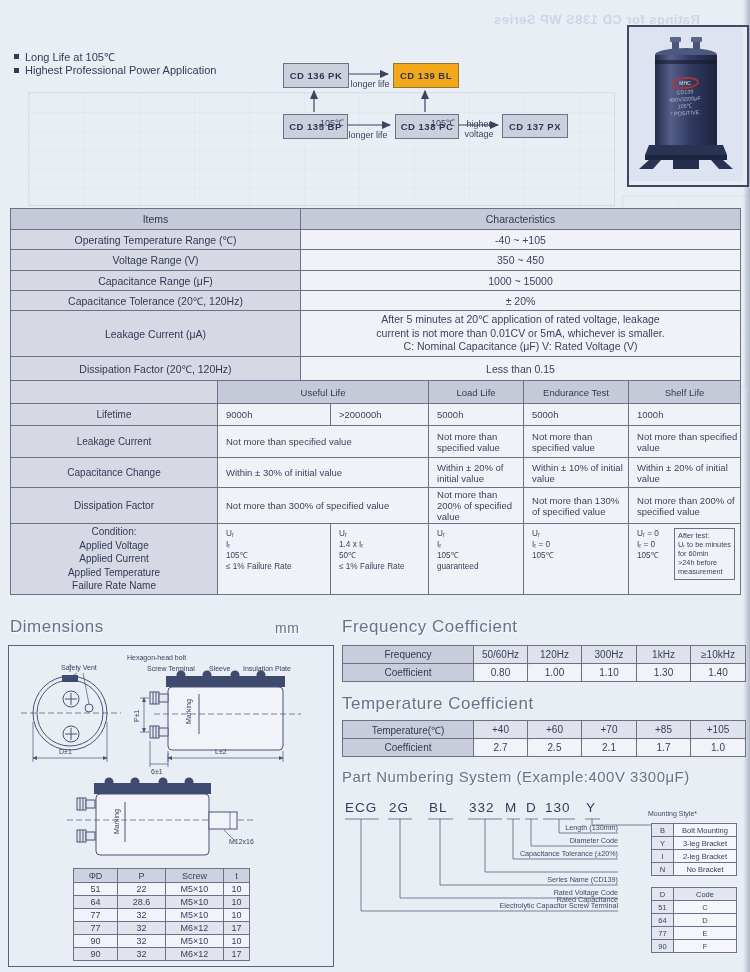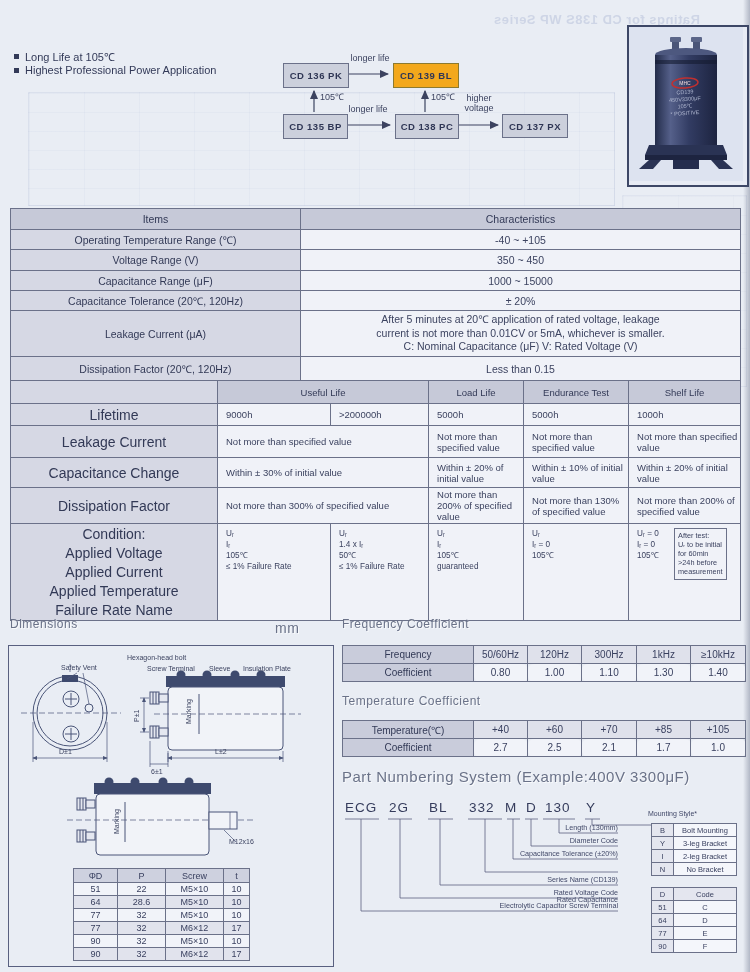--- a/index.html
+++ b/index.html
@@ -15,42 +15,42 @@
   .edge-shadow{right:0;top:0;bottom:0;width:7px;
         background:linear-gradient(to right,rgba(50,60,90,0),rgba(50,60,90,0.30));}
   
   .title{left:12px;top:6px;font-size:26px;letter-spacing:1px;color:#2b3150;}
   .bullet{left:14px;font-size:11px;color:#333a58;display:flex;align-items:center;gap:6px;}
   .bullet .sq{width:5px;height:5px;background:#333a58;display:inline-block;flex:0 0 auto;}
   
   .fbox{border:1px solid #6b7189;background:#ccd0dc;color:#2f3655;font-size:9.5px;font-weight:bold;
         display:flex;align-items:center;justify-content:center;letter-spacing:.5px;}
   .fbox.hl{background:#f3a81c;border-color:#8c7a30;}
-  .flbl{font-size:9px;color:#3c4360;text-align:center;line-height:1.1;}
+  .flbl{font-size:9px;color:#3c4360;text-align:center;line-height:1.1;margin-top:26px;}
   
   .photo-frame{left:627px;top:25px;width:118px;height:158px;border:2px solid #3d4766;background:#e7ebf4;}
   
   table.tbl{border-collapse:collapse;table-layout:fixed;}
   table.tbl td{border:1px solid #6b7189;overflow:hidden;vertical-align:middle;}
   .hdr{background:#c6c9d8;text-align:center;color:#323956;}
   .lbl{background:#d6d8e4;text-align:center;color:#323956;}
   .val{background:#f0f2f8;color:#3c4360;}
   .cen{text-align:center;}
   .t1{left:10px;top:208px;width:730px;font-size:10.5px;}
   .t2{left:10px;top:380px;width:730px;font-size:9.5px;}
-  .t2 .lbl{font-size:14px;text-align:center;}
+  .t2 .lbl{font-size:10px;text-align:center;}
   .t2 .val{padding-left:8px;}
   .t2 .cond{font-size:8.2px;line-height:1.35;vertical-align:top;padding-top:4px;}
   .t2 .cond div{white-space:nowrap;}
   .condlbl{font-size:9.5px;line-height:1.35;}
   .notebox{border:1px solid #6b7189;background:#f0f2f8;font-size:7.3px;line-height:1.25;
            padding:2px 3px;color:#3c4360;}
   .sl-flex{display:flex;gap:3px;align-items:flex-start;}
   
-  .sect{font-size:12px;letter-spacing:.5px;color:#6a7288;text-shadow:1px 1px 0 rgba(255,255,255,0.7);}
+  .sect{font-size:17px;letter-spacing:.5px;color:#6a7288;text-shadow:1px 1px 0 rgba(255,255,255,0.7);}
   .sect.small{font-size:15px;}
   
   .dimbox{left:8px;top:645px;width:324px;height:320px;border:1px solid #596080;}
   .dlab{position:absolute;font-size:7px;color:#3c4360;white-space:nowrap;}
   .dlab.rot{transform:rotate(-90deg);transform-origin:left top;}
   .dimtbl{left:64px;top:222px;width:176px;font-size:9px;}
   .dimtbl td{height:12px;text-align:center;padding:0;}
   .dimtbl thead td{background:#ced1df;}
   .dimtbl tbody tr:nth-child(odd) td{background:#f1f3f9;}
   .dimtbl tbody tr:nth-child(even) td{background:#e1e3ed;}
@@ -267,21 +267,21 @@
           </td>
       <td class="val cond">
         <div class="sl-flex">
           <div style="flex:0 0 34px;">
                 <div>Uᵣ = 0</div>
                 <div>Iᵣ = 0</div>
                 <div>105℃</div>
               </div>
           <div class="notebox">
                 <div>After test:</div>
-                <div>Uᵣ to be initial</div>
+                <div>Uᵣ to be minutes</div>
                 <div>for 60min</div>
                 <div>&gt;24h before</div>
                 <div>measurement</div>
               </div>
         </div>
       </td>
     </tr>
   </tbody>
     </table>
 

